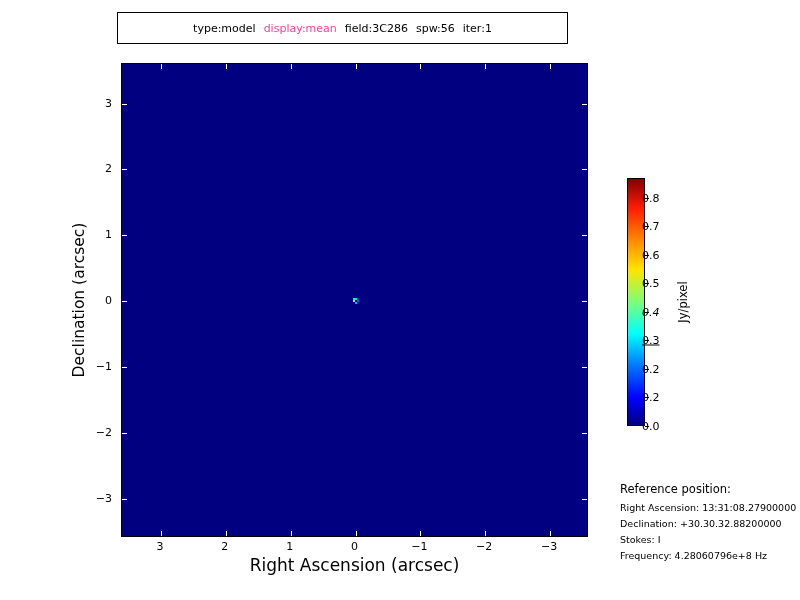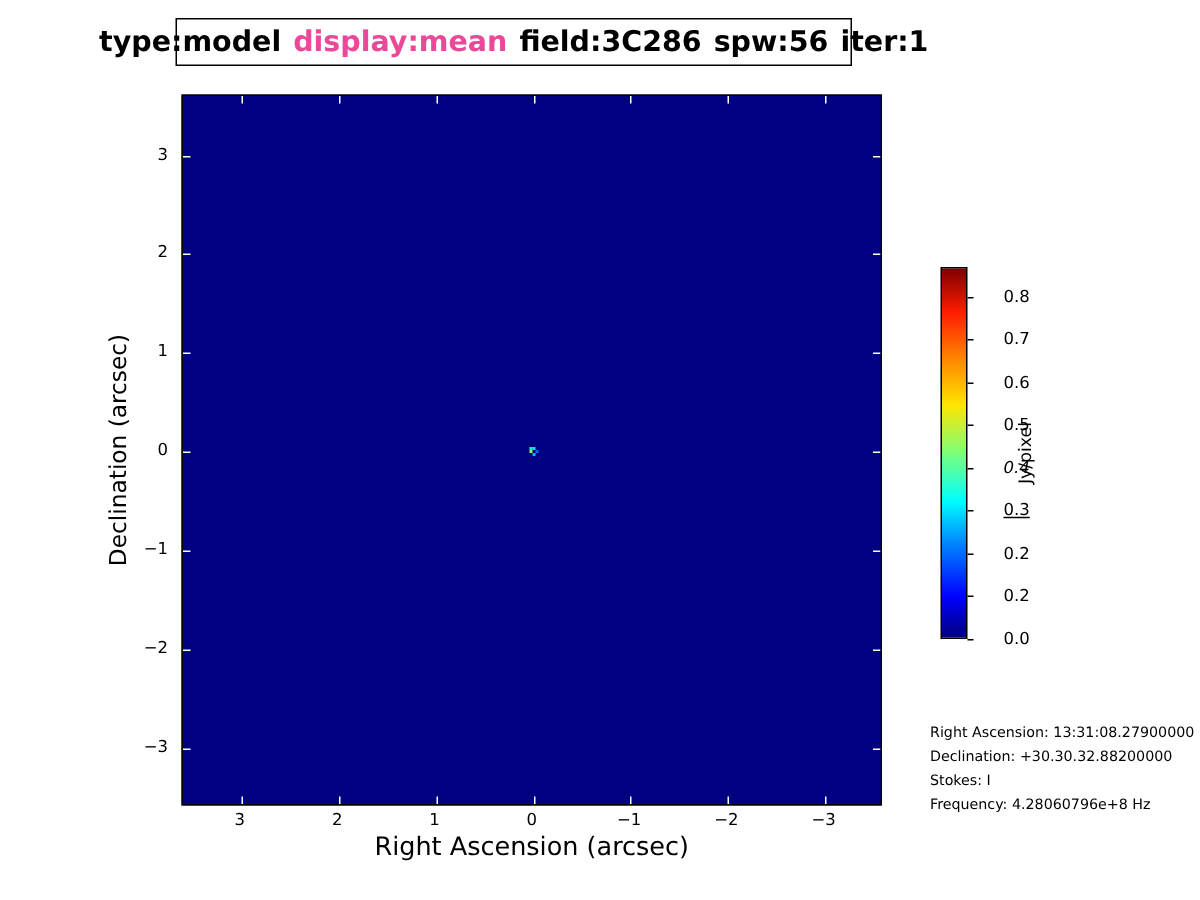--- a/index.html
+++ b/index.html
@@ -25,25 +25,24 @@
     height: 32px;
     border: 1px solid #000000;
     background: #ffffff;
     box-sizing: border-box;
     display: flex;
     align-items: center;
     justify-content: center;
     white-space: nowrap;
   }
   #title-box .seg {
-    font-size: 19px;
+    font-size: 11px;
     line-height: 1;
     color: #000000;
     padding: 0 4px;
-    font-weight: bold;
   }
   #title-box .seg.accent {
     color: #ec4899;
   }
 
   
   #plot-frame {
     position: absolute;
     left: 121px;
     top: 63px;
@@ -164,21 +163,21 @@
   }
   .cb-tick {
     position: absolute;
     left: 100%;
     width: 4px;
     height: 1px;
     background: #000000;
   }
   .cb-label {
     position: absolute;
-    left: 669px;
+    left: 642px;
     transform: translateY(-50%);
     font-size: 11px;
     line-height: 1;
     color: #000000;
     white-space: nowrap;
   }
   #cb-axis-label {
     position: absolute;
     left: 0;
     top: 0;
@@ -320,17 +319,18 @@
     <div class="cb-label" style="top: 340.483px; text-decoration: underline;">0.3</div>
     <div class="cb-label" style="top: 311.977px; font-style: italic;">0.4</div>
     <div class="cb-label" style="top: 283.471px;">0.5</div>
     <div class="cb-label" style="top: 254.966px;">0.6</div>
     <div class="cb-label" style="top: 226.46px;">0.7</div>
     <div class="cb-label" style="top: 197.954px;">0.8</div>
   </div>
 <div id="cb-axis-label">Jy/pixel</div>
 
 <div id="refpos">
+  <div class="heading">Reference position:</div>
   <div class="line">Right Ascension: 13:31:08.27900000</div>
   <div class="line">Declination: +30.30.32.88200000</div>
   <div class="line">Stokes: I</div>
   <div class="line">Frequency: 4.28060796e+8 Hz</div>
 </div>
 
 </body></html>

